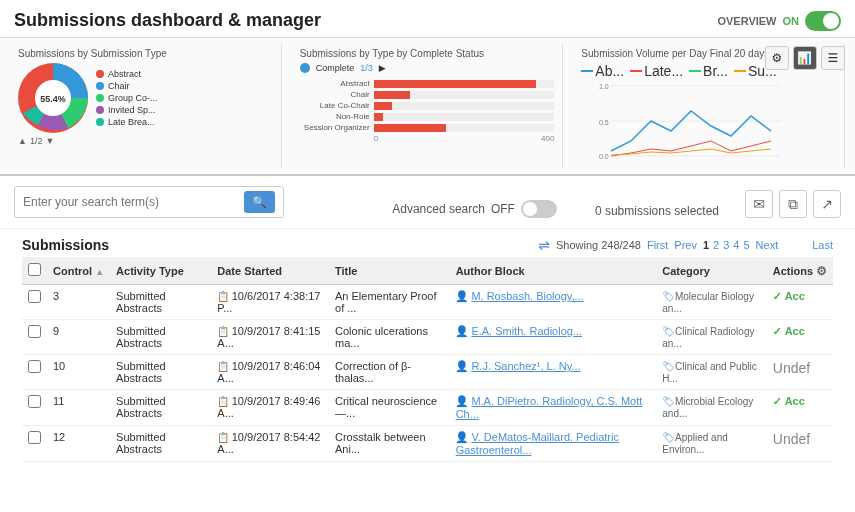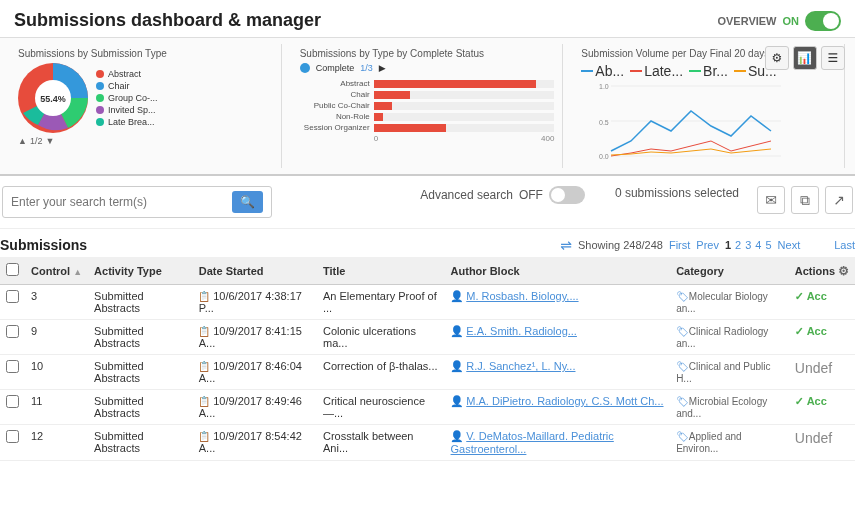--- a/index.html
+++ b/index.html
@@ -38,33 +38,33 @@
     .line-legend { display: flex; gap: 6px; font-size: 14px; flex-wrap: wrap; margin-bottom: 2px; }
     .line-legend-item { display: flex; align-items: center; gap: 2px; }
     .line-legend-color { width: 12px; height: 2px; }
 
     
     .chart-controls { position: absolute; top: 8px; right: 10px; display: flex; gap: 4px; }
     .chart-ctrl-btn { width: 24px; height: 24px; border: 1px solid #ccc; background: #f5f5f5; border-radius: 3px; display: flex; align-items: center; justify-content: center; cursor: pointer; font-size: 12px; }
     .chart-ctrl-btn.active { background: #555; color: #fff; }
 
     
-    .search-section { display: flex; align-items: flex-start; padding: 10px 2px; gap: 10px; border-bottom: 1px solid #eee; }
+    .search-section { display: flex; align-items: flex-end; padding: 10px 14px; gap: 18px; border-bottom: 1px solid #eee; }
     .search-box { display: flex; align-items: center; border: 1px solid #ccc; border-radius: 3px; padding: 4px 8px; flex: 0 0 270px; background: #fff; }
     .search-box input { border: none; outline: none; font-size: 12px; color: #666; width: 100%; }
     .search-icon-btn { background: #4a90d9; border: none; color: #fff; padding: 4px 8px; border-radius: 3px; cursor: pointer; font-size: 12px; margin-left: 4px; }
     .advanced-search { display: flex; align-items: center; gap: 6px; font-size: 12px; color: #555; margin-left: auto; }
     .adv-toggle { width: 36px; height: 18px; background: #ccc; border-radius: 9px; position: relative; cursor: pointer; }
     .adv-knob { width: 14px; height: 14px; background: #fff; border-radius: 50%; position: absolute; top: 2px; left: 2px; }
     .submissions-selected { font-size: 12px; color: #555; margin-left: 20px; }
     .action-icons { display: flex; gap: 6px; margin-left: 8px; }
     .action-icon { width: 28px; height: 28px; border: 1px solid #ccc; border-radius: 3px; display: flex; align-items: center; justify-content: center; cursor: pointer; font-size: 14px; color: #666; }
 
     
-    .table-section { padding: 0 0; }
+    .table-section { padding: 0 22px; }
     .table-header-row { display: flex; align-items: center; justify-content: space-between; padding: 8px 0 4px; }
     .table-title { font-size: 14px; font-weight: bold; color: #222; }
     .pagination-info { font-size: 11px; color: #555; display: flex; align-items: center; gap: 6px; }
     .pagination-icon { color: #4a90d9; font-size: 14px; }
     .page-nums { display: flex; gap: 4px; font-size: 11px; }
     .page-num { cursor: pointer; color: #4a90d9; }
     .page-num.active { color: #333; font-weight: bold; }
 
     
     .data-table { width: 100%; border-collapse: collapse; font-size: 11px; }
@@ -157,21 +157,21 @@
             <div class="bar-fill" style="width:90%;background:#e74c3c;"></div>
           </div>
       </div>
       <div class="bar-row">
         <span class="bar-label">Chair</span>
         <div class="bar-track">
             <div class="bar-fill" style="width:20%;background:#e74c3c;"></div>
           </div>
       </div>
       <div class="bar-row">
-        <span class="bar-label">Public Co-Chair</span>
+        <span class="bar-label">Late Co-Chair</span>
         <div class="bar-track">
             <div class="bar-fill" style="width:10%;background:#e74c3c;"></div>
           </div>
       </div>
       <div class="bar-row">
         <span class="bar-label">Non-Role</span>
         <div class="bar-track">
             <div class="bar-fill" style="width:5%;background:#e74c3c;"></div>
           </div>
       </div>

